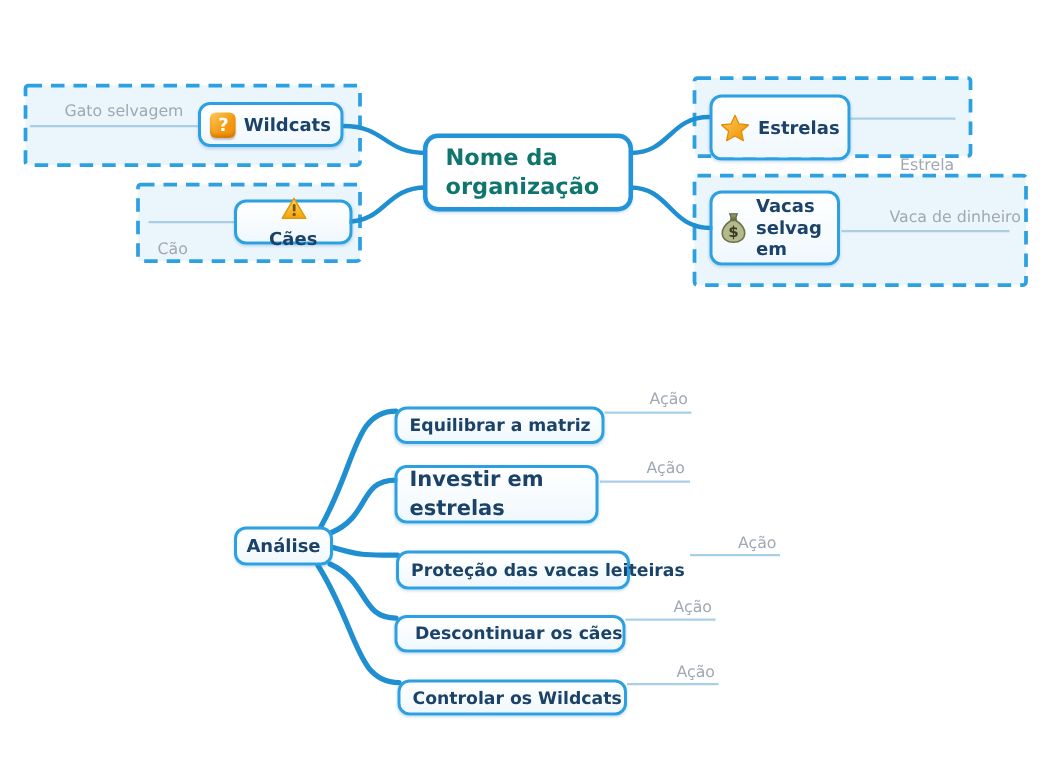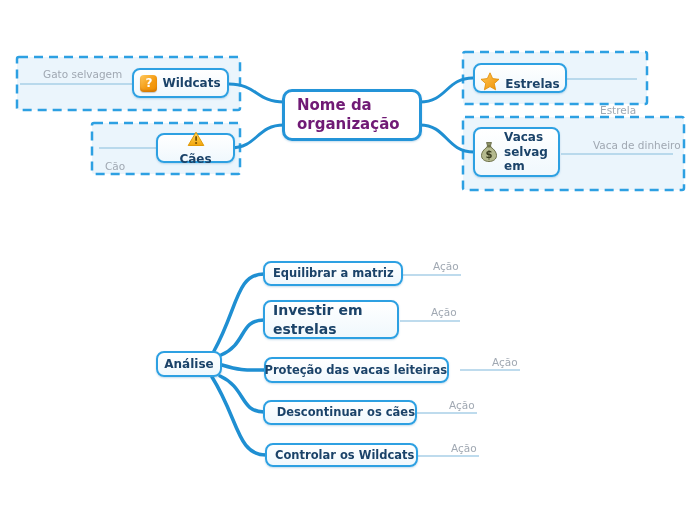--- a/index.html
+++ b/index.html
@@ -15,26 +15,26 @@
     border:2px solid #2da0e2;border-radius:8px;
     display:flex;align-items:center;
     color:#1b4369;font-weight:bold;font-size:12px;
     box-shadow:0 1px 2px rgba(30,120,180,0.25);
     cursor:default;
   }
   .node .label{white-space:nowrap;}
   .topic-iconed{justify-content:center;gap:5px;padding:0 4px;}
   .central{
     border-radius:10px;border-width:3px;border-color:#2494d8;
-    background:#ffffff;color:#701a75;font-size:15px;line-height:1.25;
+    background:#ffffff;color:#0f766e;font-size:15px;line-height:1.25;
     padding:0 12px;
   }
   .central .label{white-space:normal;}
   .vacas-label{white-space:normal !important;width:56px;overflow-wrap:anywhere;line-height:1.2;text-align:left;}
-  .action-node{padding-left:8px;}
+  .action-node{padding-left:8px;margin-top:10px;}
   .action-node .label{line-height:1.3;}
   .wrap2 .label{white-space:normal !important;width:120px;}
   .root2{justify-content:center;}
   .floating-label{
     position:absolute;z-index:2;color:#a0a8b2;font-size:10.5px;white-space:nowrap;
   }
   .q-icon{
     width:17px;height:17px;border-radius:4px;flex:0 0 auto;
     background:linear-gradient(135deg,#ffc95e 0%,#f59c13 55%,#ef8e00 100%);
     color:#ffffff;font-size:12px;font-weight:bold;
@@ -102,21 +102,21 @@
             <stop offset="1" stop-color="#f2a50c"></stop>
         </linearGradient>
       </defs>
       <path d="M9 1.2 L16.8 14.5 L1.2 14.5 Z" fill="url(#wg)" stroke="#e09a08" stroke-width="1" stroke-linejoin="round"></path>
       <rect x="8.2" y="5" width="1.8" height="5" rx="0.9" fill="#7a5200"></rect>
       <circle cx="9.1" cy="12" r="1.1" fill="#7a5200"></circle>
     </svg>
     <span class="label">Cães</span>
   </div>
 
-  <div class="node topic-iconed" style="left:473px;top:63px;width:94px;height:30px;align-items:flex-end;">
+  <div class="node topic-iconed" style="left:473px;top:63px;width:94px;height:44px;">
     <svg class="svg-icon" width="20" height="19" viewBox="0 0 20 19">
       <defs>
         <linearGradient id="sg" x1="0" y1="0" x2="1" y2="1">
           <stop offset="0" stop-color="#ffc85a"></stop>
             <stop offset="1" stop-color="#ef9000"></stop>
         </linearGradient>
       </defs>
       <path d="M10 0.8 L12.7 6.6 L19 7.3 L14.3 11.5 L15.6 17.8 L10 14.6 L4.4 17.8 L5.7 11.5 L1 7.3 L7.3 6.6 Z" fill="url(#sg)" stroke="#e08a00" stroke-width="0.8" stroke-linejoin="round"></path>
     </svg>
     <span class="label">Estrelas</span>
@@ -142,21 +142,21 @@
   </div>
 
   <div class="node action-node" style="left:263px;top:261px;width:140px;height:25px;font-size:11.5px;">
     <span class="label">Equilibrar a matriz</span>
   </div>
 
   <div class="node action-node wrap2" style="left:263px;top:300px;width:136px;height:39px;font-size:14px;">
     <span class="label">Investir em estrelas</span>
   </div>
 
-  <div class="node action-node" style="left:264px;top:357px;width:185px;height:26px;font-size:11.5px;justify-content:flex-end;">
+  <div class="node action-node" style="left:264px;top:357px;width:156px;height:26px;font-size:11.5px;">
     <span class="label">Proteção das vacas leiteiras</span>
   </div>
 
   <div class="node action-node" style="left:263px;top:400px;width:154px;height:25px;font-size:11.5px;justify-content:flex-end;">
     <span class="label">Descontinuar os cães</span>
   </div>
 
   <div class="node action-node" style="left:265px;top:443px;width:153px;height:24px;font-size:11.5px;text-align:right;">
     <span class="label">Controlar os Wildcats</span>
   </div>

